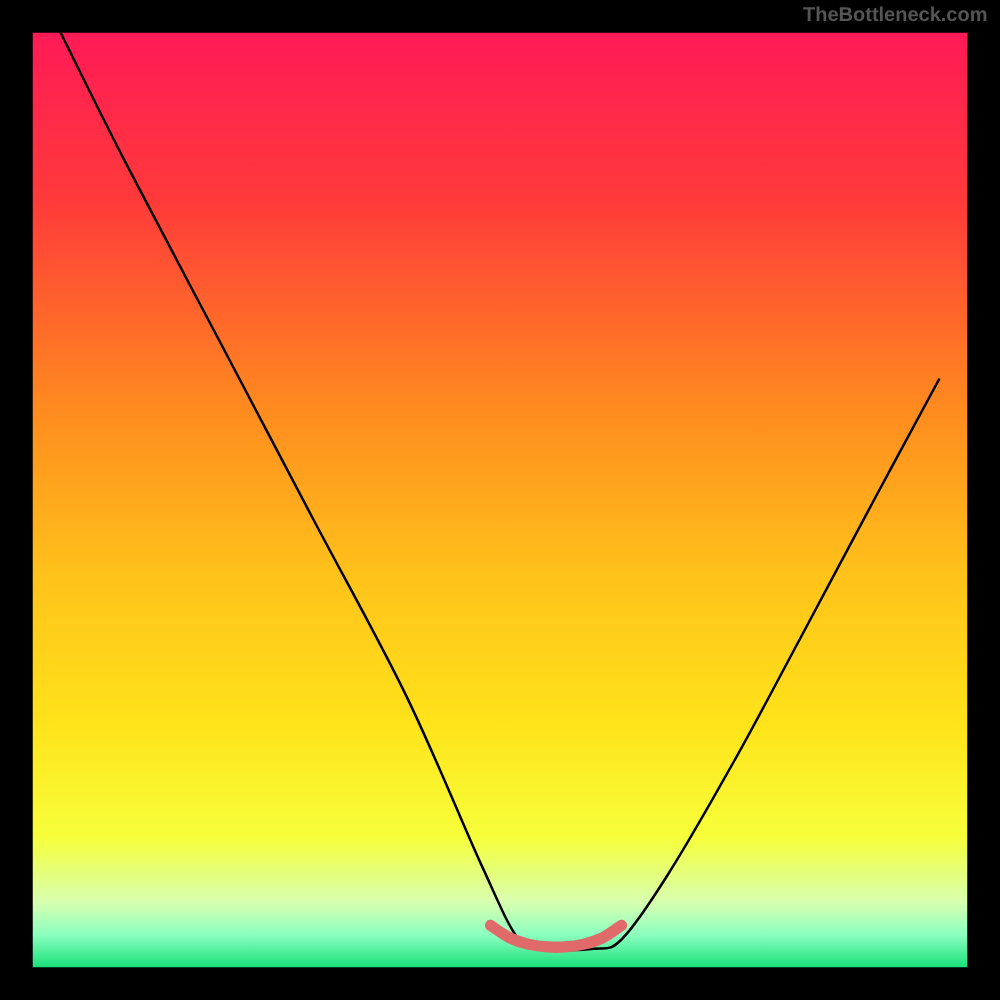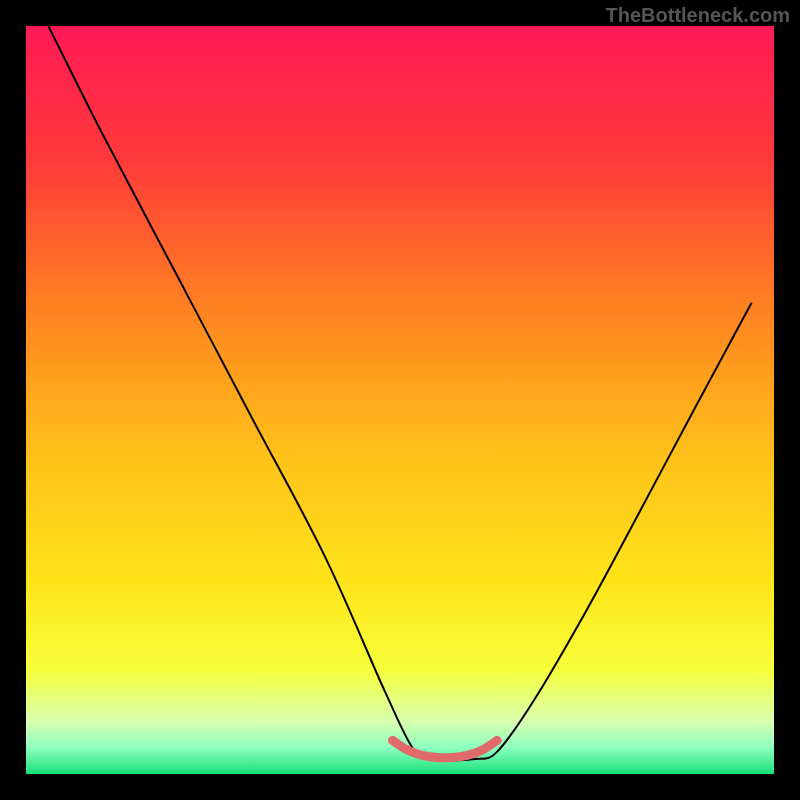--- a/index.html
+++ b/index.html
@@ -9,21 +9,21 @@
     height: 800px;
     background: #000;
     position: relative;
     font-family: Arial, Helvetica, sans-serif;
   }
   .watermark {
     position: absolute;
     top: 4px;
     right: 10px;
     color: #555;
-    font-size: 20px;
+    font-size: 16px;
     font-weight: 600;
     z-index: 10;
   }
   .plot-area {
     position: absolute;
     left: 26px;
     top: 26px;
     width: 748px;
     height: 748px;
   }

